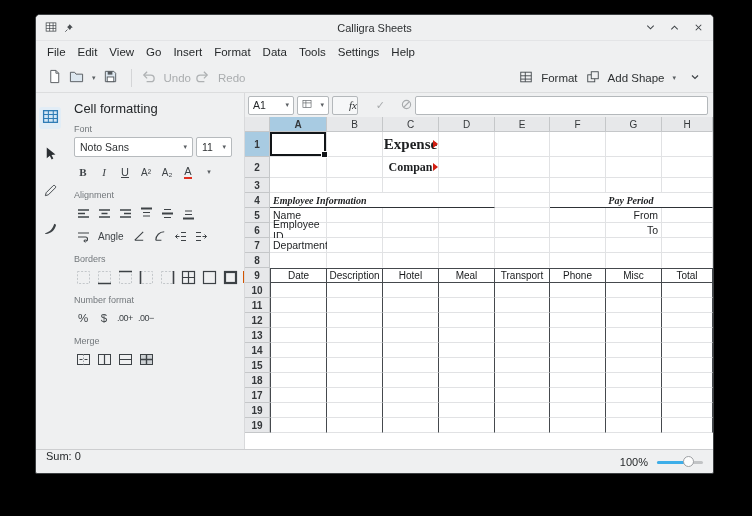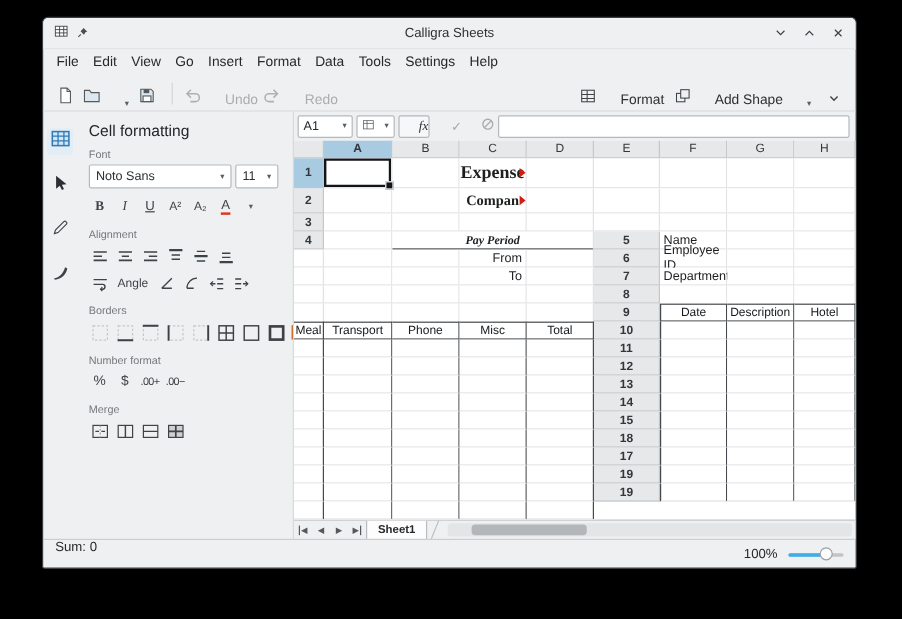--- a/index.html
+++ b/index.html
@@ -18,21 +18,21 @@
   .tb-right { margin-left:auto; display:flex; gap:13px; align-items:center; z-index:1; }
   .wbtn { display:flex; align-items:center; }
 
   
   .menubar { height:22px; display:flex; align-items:center; padding:0 5px; flex:0 0 auto; }
   .mi { font-size:11.5px; padding:3px 6px; border-radius:2px; }
 
   
   .toolbar { height:30px; display:flex; align-items:center; padding:0 7px; gap:4px;
     border-bottom:1px solid #dcddde; flex:0 0 auto; }
-  .tbtn { height:24px; min-width:22px; display:flex; align-items:flex-end; justify-content:center; gap:20px;
+  .tbtn { height:24px; min-width:22px; display:flex; align-items:center; justify-content:center; gap:8px;
     border-radius:2px; font-size:11.5px; color:#2d3032; }
   .tbtn.disabled { color:#aaadaf; }
   .caret { font-size:7px; color:#5a5e62; }
   .tsep { width:1px; height:18px; background:#d4d5d7; margin:0 5px; }
   .tright { margin-left:auto; display:flex; align-items:center; gap:8px; }
 
   
   .main { flex:1; display:flex; min-height:0; }
 
   .toolstrip { width:28px; display:flex; flex-direction:column; align-items:center; padding-top:14px; gap:15px; flex:0 0 auto; }
@@ -511,20 +511,21 @@
             <div class="rh">3</div>
             <div class="cell"></div>
             <div class="cell"></div>
             <div class="cell"></div>
             <div class="cell"></div>
             <div class="cell"></div>
             <div class="cell"></div>
             <div class="cell"></div>
             <div class="cell"></div>
             <div class="rh">4</div>
+            <div class="cell section ul" style="grid-column: span 4;">Employee Information</div>
             <div class="cell"></div>
             <div class="cell section ul ctr" style="grid-column: span 3;">Pay Period</div>
             <div class="rh">5</div>
             <div class="cell plain">Name</div>
             <div class="cell"></div>
             <div class="cell"></div>
             <div class="cell"></div>
             <div class="cell"></div>
             <div class="cell"></div>
             <div class="cell plain right">From</div>
@@ -651,41 +652,20 @@
             <div class="cell tv"></div>
             <div class="cell tv"></div>
             <div class="cell tv"></div>
             <div class="cell tv"></div>
             <div class="cell tv"></div>
             <div class="cell tv"></div>
             <div class="cell tv"></div>
           </div>
       </div>
 
-      <div class="tabbar">
-        <div class="nav">
-            <span style="border-left:1px solid #55595d;padding-left:1px">◀</span>
-          </div>
-        <div class="nav">
-            <span>◀</span>
-          </div>
-        <div class="nav">
-            <span>▶</span>
-          </div>
-        <div class="nav">
-            <span style="border-right:1px solid #55595d;padding-right:1px">▶</span>
-          </div>
-        <div class="sheettab">
-            <span>Sheet1</span>
-          </div>
-        <div class="tab-slant"></div>
-        <div class="hscroll">
-            <div class="hthumb"></div>
-          </div>
-      </div>
     </div>
   </div>
 
   <div class="statusbar">
     <span>Sum: 0</span>
     <div class="sb-right">
       <span>100%</span>
       <div class="slider">
         <div class="track"></div>
         <div class="fill"></div>

